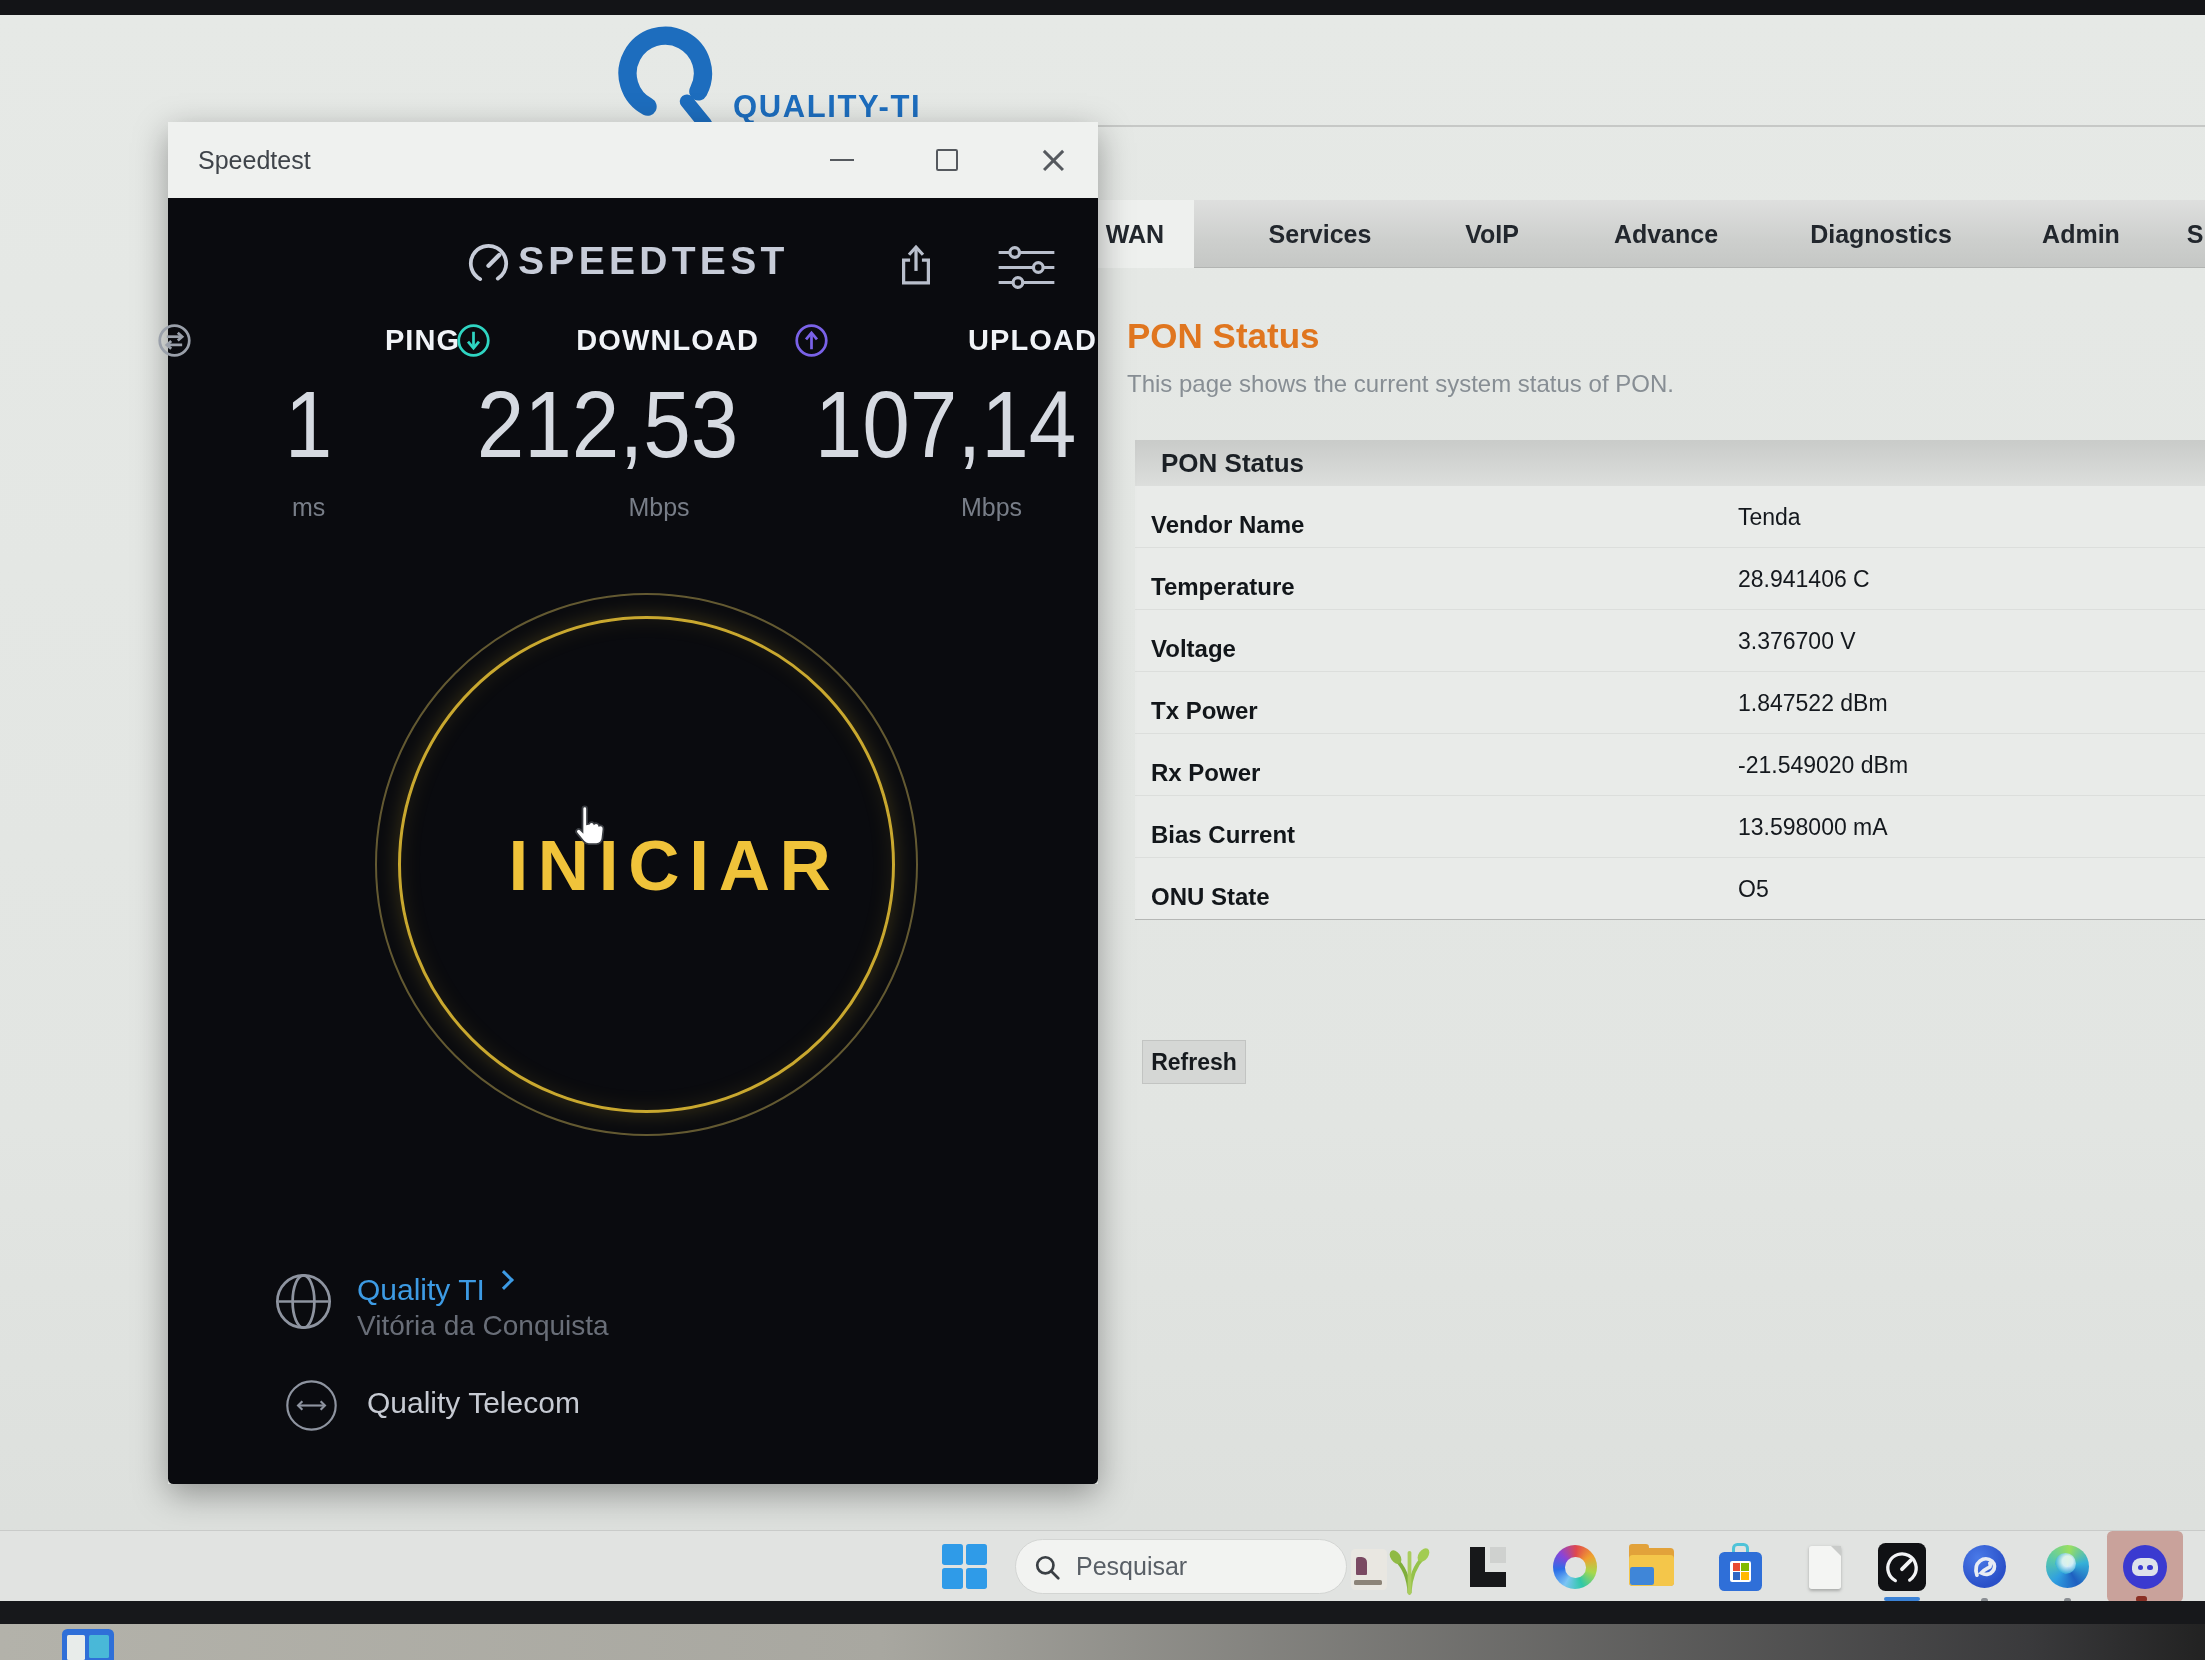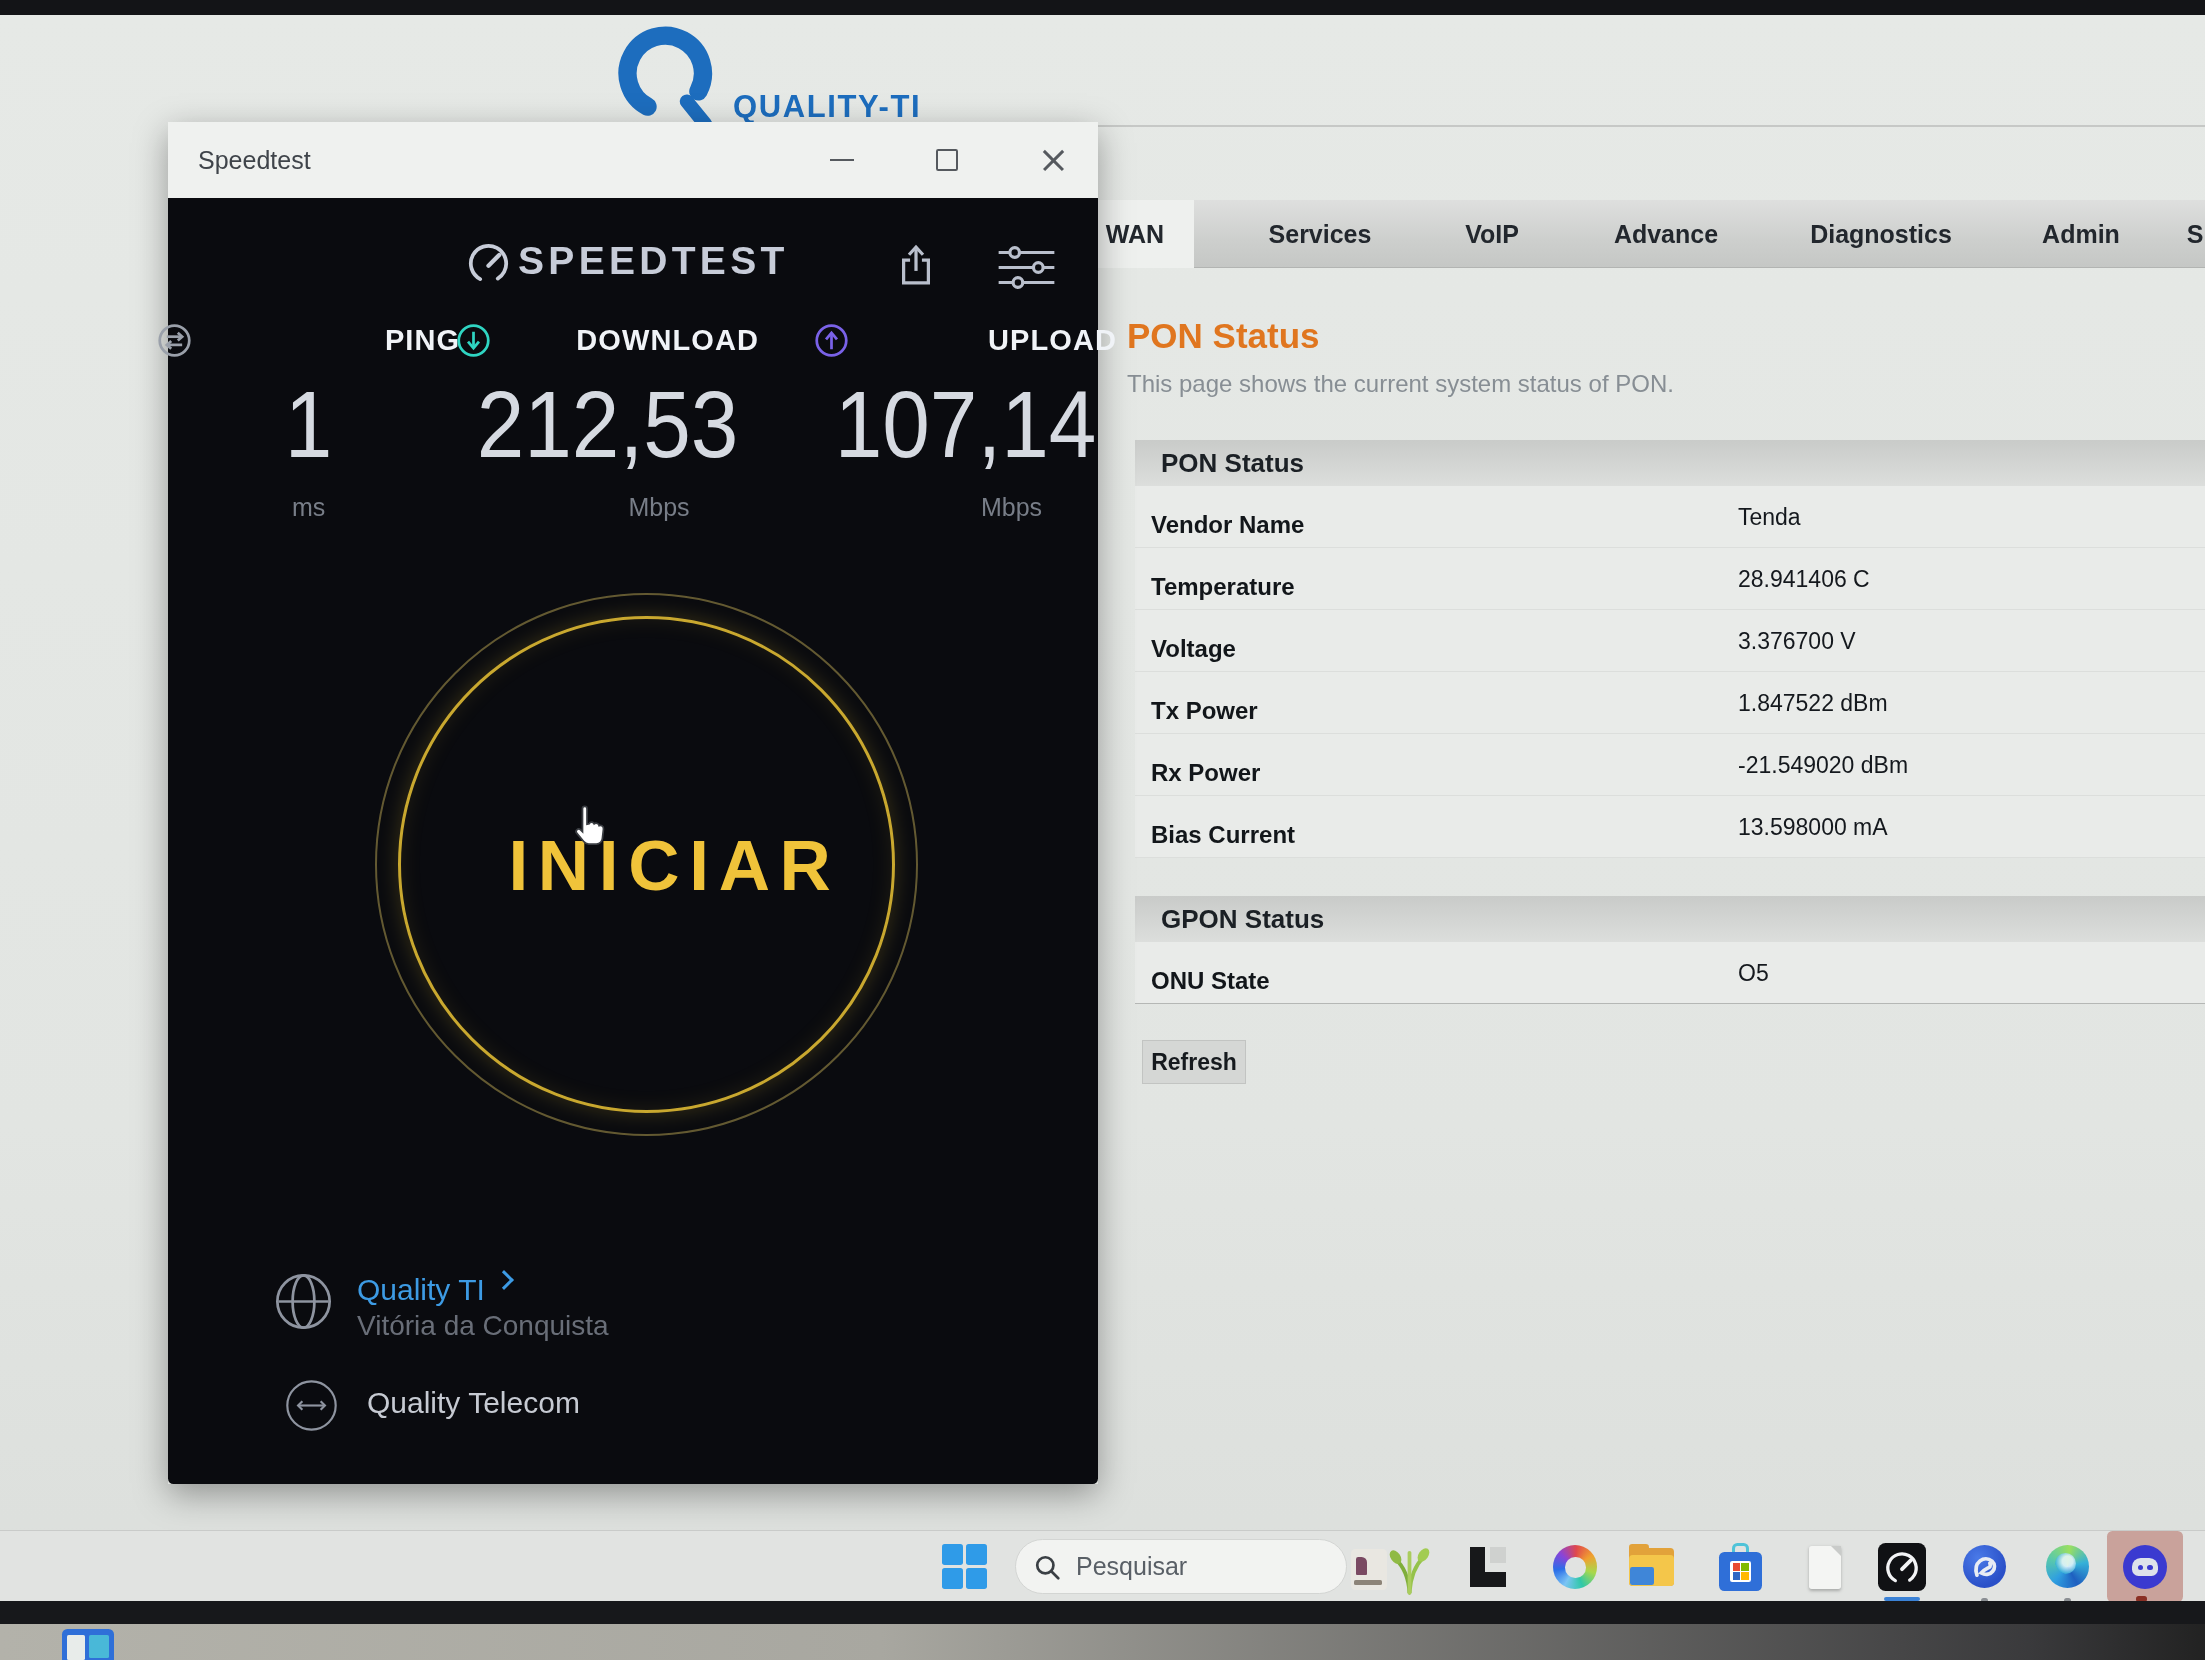--- a/index.html
+++ b/index.html
@@ -62,21 +62,21 @@
 
   .st-brandrow{left:0;top:38px;width:930px;height:59px;}
   .st-gauge{left:298px;top:5.4px;}
   .st-brand{left:350px;top:3.2px;font-size:39px;font-weight:600;letter-spacing:4.3px;color:#c7ccd8;}
   .st-share{left:729px;top:7.6px;}
   .st-sliders{left:828px;top:8.6px;}
 
   .mcol{top:123px;width:303px;text-align:center;}
   .mcol.c1{left:-10.8px;}
   .mcol.c2{left:288px;}
-  .mcol.c3{left:646px;}
+  .mcol.c3{left:626px;}
   .mlabelrow{display:flex;align-items:center;justify-content:space-between;gap:10.8px;height:39px;}
   .mlabel{font-size:29px;font-weight:bold;color:#f0f3f7;letter-spacing:1.1px;}
   .mvalue{margin-top:9.7px;height:108px;line-height:108px;font-size:95px;font-weight:400;color:#d6dae1;transform:scaleX(.9);}
   .munit{margin-top:15px;font-size:25px;color:#787e88;}
   .c2 .munit{padding-left:103px;}
   .c3 .munit{padding-left:92px;}
 
   .ring-outer{left:207px;top:395px;width:543px;height:543px;border:2.2px solid rgba(190,170,86,.5);border-radius:50%;}
   .ring-inner{left:230px;top:418px;width:497px;height:497px;border:3.2px solid #c9a82f;border-radius:50%;box-shadow:0 0 21.6px rgba(201,168,47,.25), inset 0 0 21.6px rgba(201,168,47,.12);}
   .start-label{left:207px;top:627px;width:543px;text-align:center;font-size:71px;font-weight:600;letter-spacing:9.7px;color:#f0c33a;margin-left:28px;}
@@ -195,23 +195,20 @@
       </div>
       <div class="trow">
         <span class="lbl">Rx Power</span>
         <span class="val">-21.549020 dBm</span>
       </div>
       <div class="trow">
         <span class="lbl">Bias Current</span>
         <span class="val">13.598000 mA</span>
       </div>
 
-      <div class="tband gpon-band">
-        <span>GPON Status</span>
-      </div>
       <div class="trow onu-row">
         <span class="lbl">ONU State</span>
         <span class="val">O5</span>
       </div>
     </div>
 
     <div class="abs refresh-btn">Refresh</div>
   </div>
 
   <div class="abs st-window">

